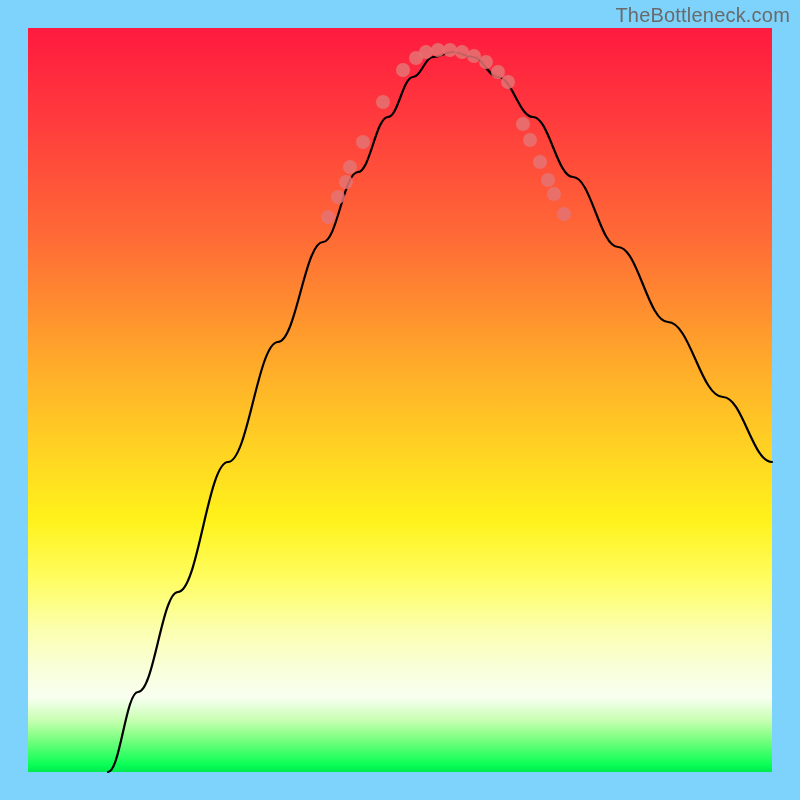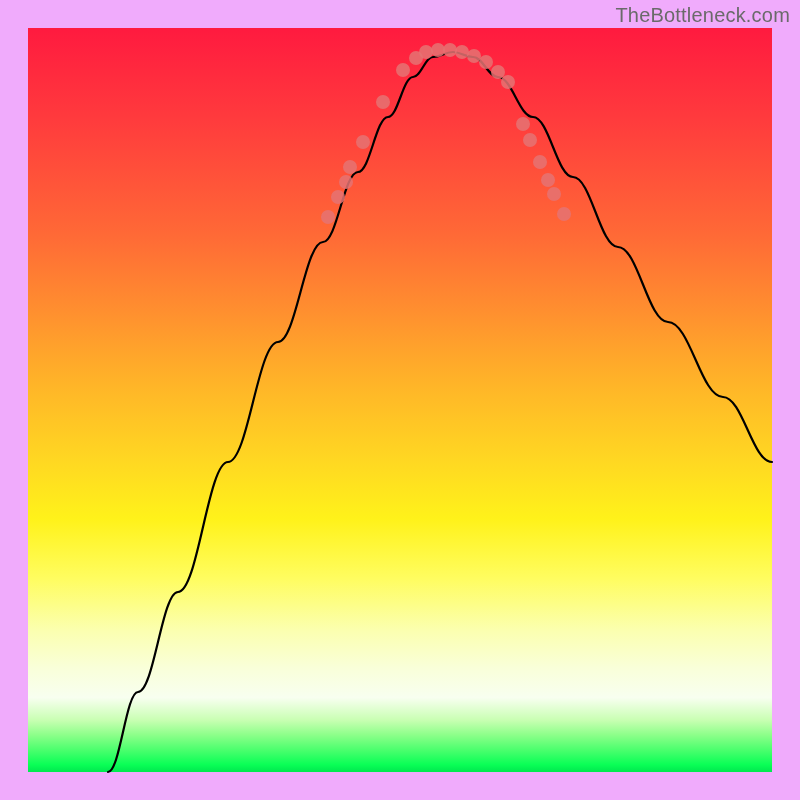--- a/index.html
+++ b/index.html
@@ -10,21 +10,21 @@
     overflow: hidden;
     background: #000;
     font-family: Arial, Helvetica, sans-serif;
   }
   .frame {
     position: absolute;
     top: 0;
     left: 0;
     width: 800px;
     height: 800px;
-    background: #f0abfc;
+    background: #7dd3fc;
   }
   .plot {
     position: absolute;
     top: 28px;
     left: 28px;
     width: 744px;
     height: 744px;
     
     background: linear-gradient(
       to bottom,

